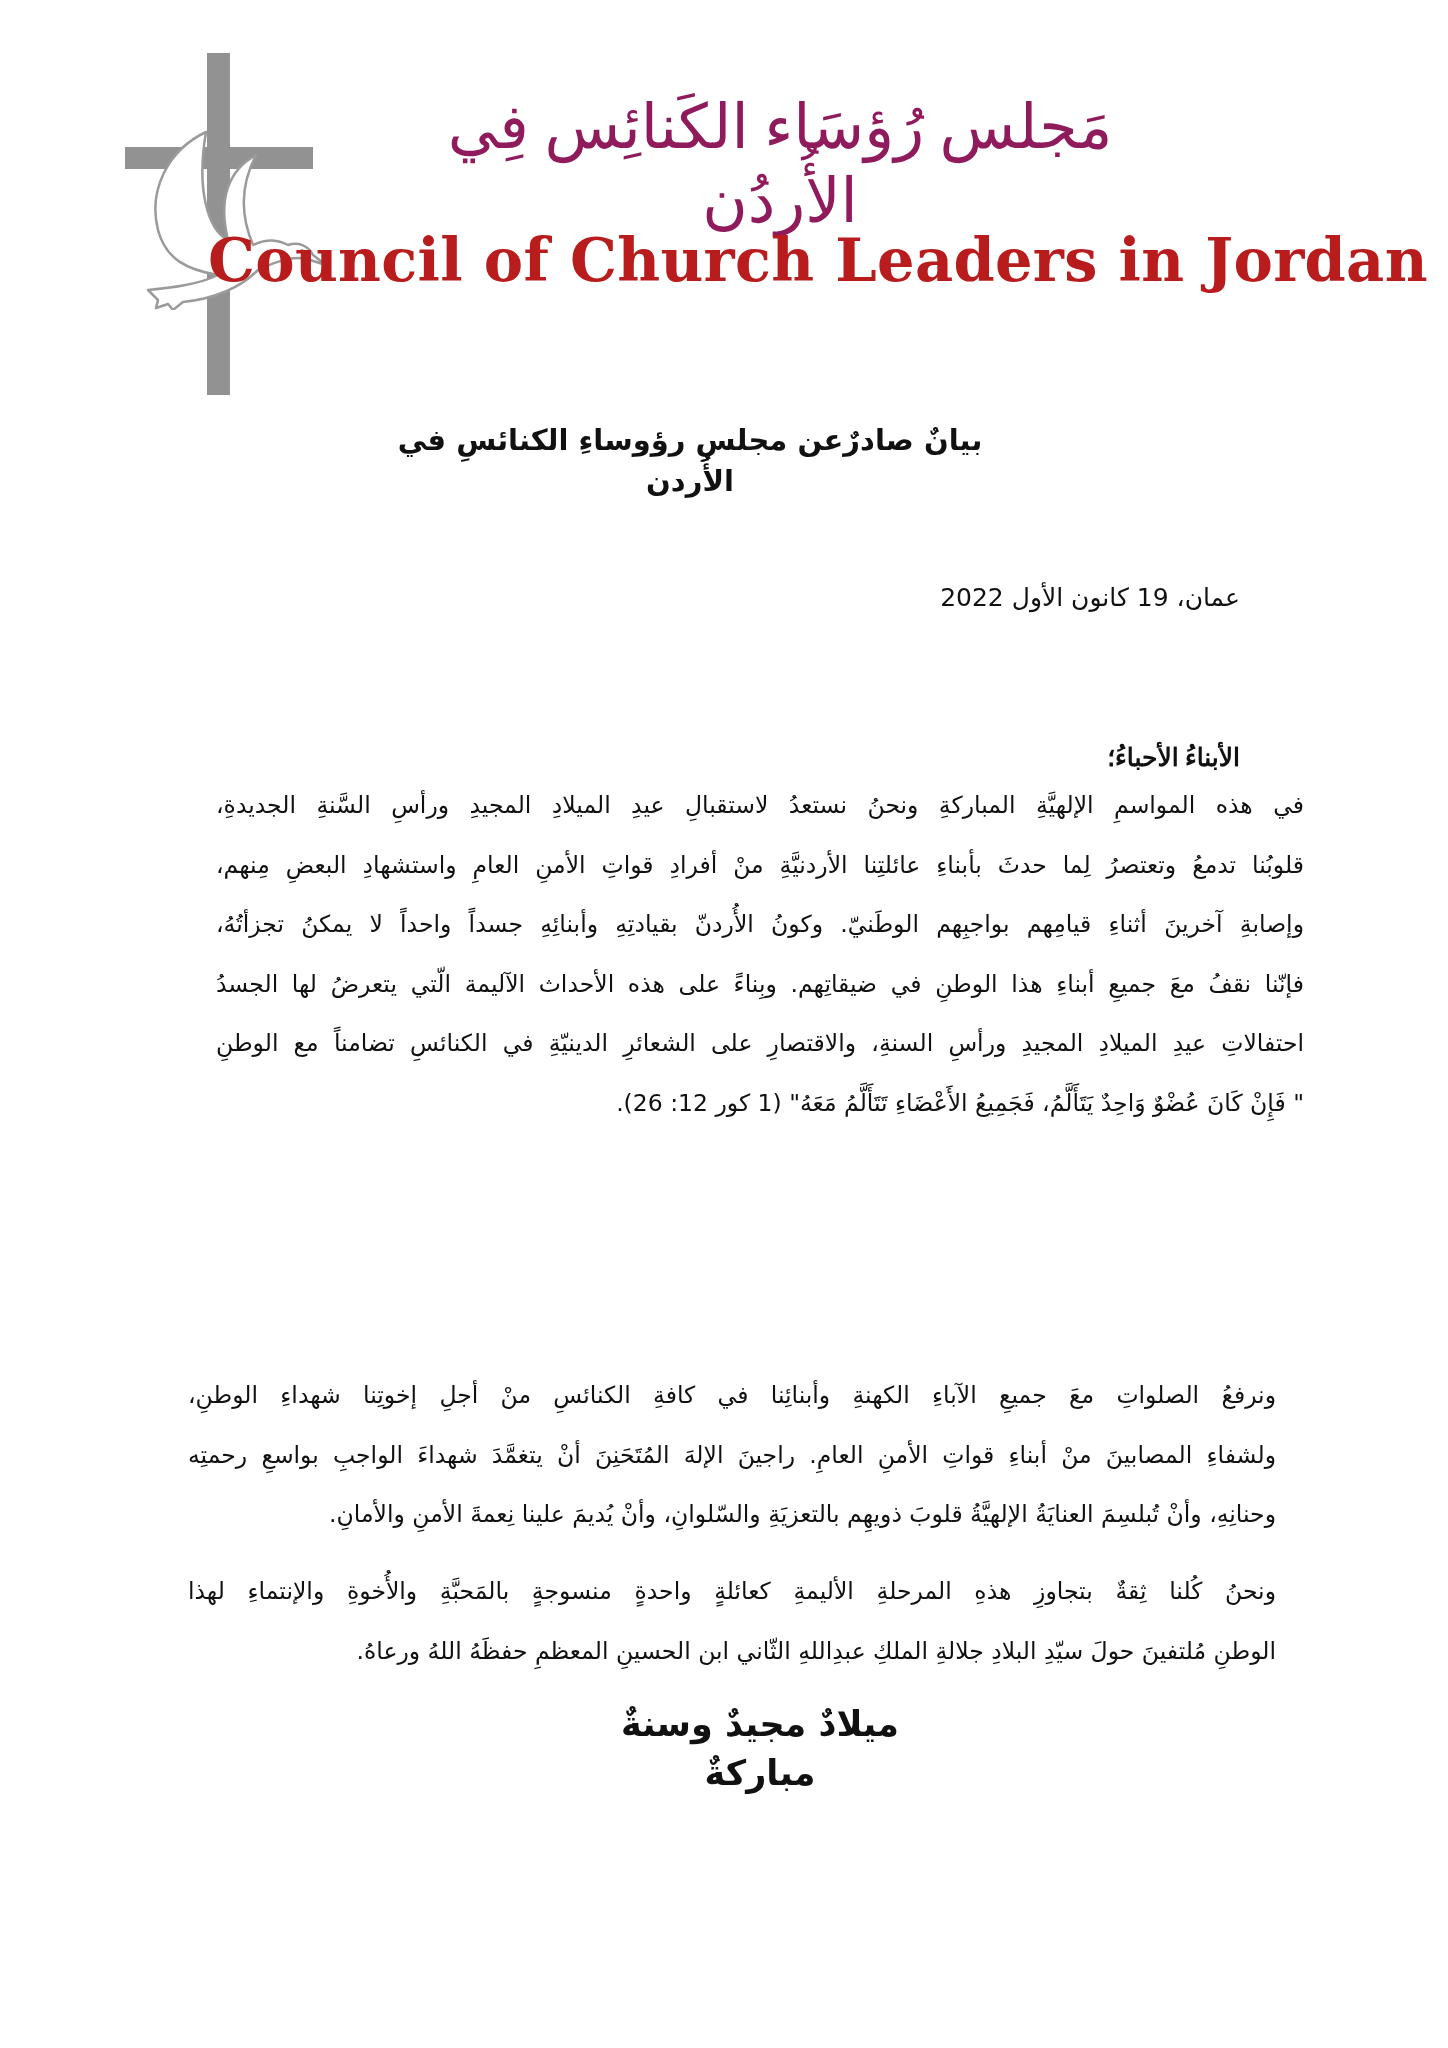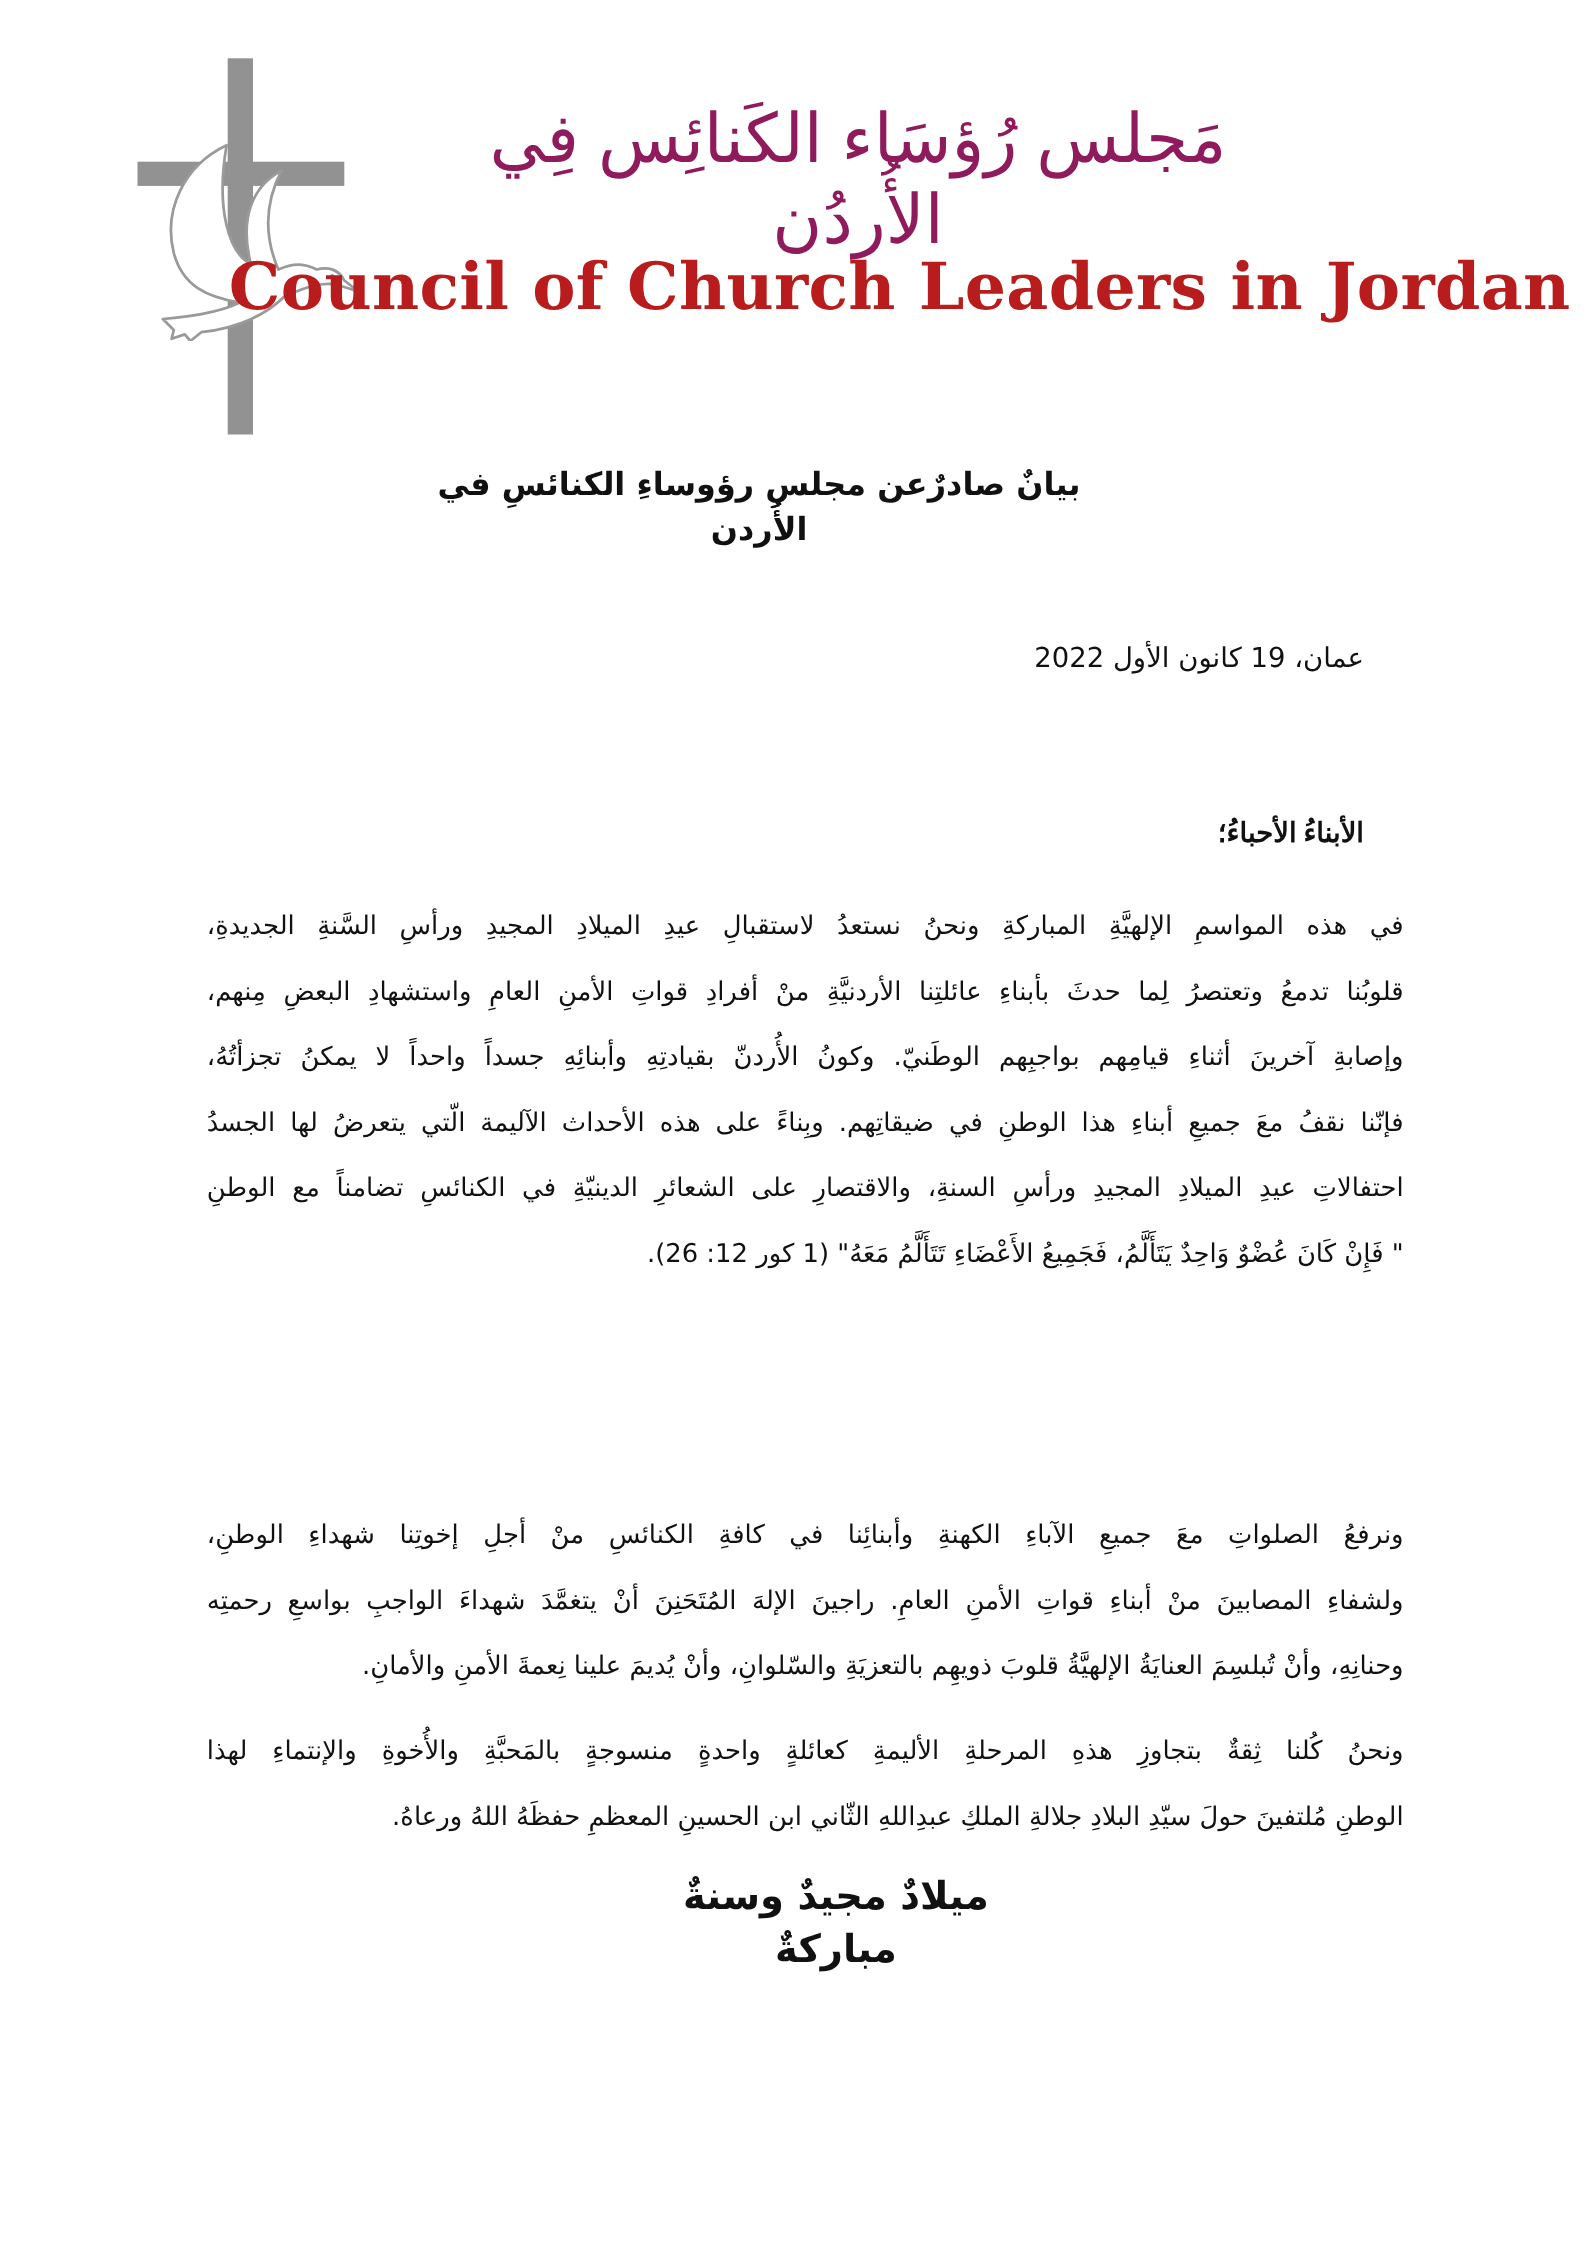--- a/index.html
+++ b/index.html
@@ -1,28 +1,28 @@
 <!DOCTYPE html>
 <html><head>
 <meta charset="utf-8">
 <style>
   html, body { margin:0; padding:0; background:#ffffff; }
   body { width:1448px; height:2048px; position:relative; overflow:hidden; font-family:"DejaVu Sans", sans-serif; color:#111; }
   .cross-v { position:absolute; left:207px; top:53px; width:23px; height:342px; background:#929292; }
   .cross-h { position:absolute; left:125px; top:147px; width:188px; height:22px; background:#929292; }
   .dove { position:absolute; left:128px; top:110px; width:200px; height:200px; }
-  .hdr-ar { position:absolute; left:400px; top:90px; width:760px; text-align:center; direction:rtl; font-family:Liberation Sans, sans-serif; font-size:62px; color:#8f1a5c; line-height:1.2; }
+  .hdr-ar { position:absolute; left:400px; top:90px; width:760px; text-align:center; direction:rtl; font-family:Liberation Serif, serif; font-size:62px; color:#8f1a5c; line-height:1.2; }
   .hdr-en { position:absolute; left:208px; top:226px; width:1140px; font-family:"DejaVu Serif", serif; font-weight:bold; font-size:59px; color:#b91c1c; white-space:nowrap; letter-spacing:0.3px; }
   .stmt-title { position:absolute; left:360px; top:420px; width:660px; text-align:center; direction:rtl; font-weight:bold; font-size:29px; line-height:1.4; }
   .date { position:absolute; right:208px; top:580px; direction:rtl; font-size:25px; line-height:1.4; }
   .salutation { position:absolute; right:208px; top:740px; direction:rtl; font-weight:bold; font-size:25px; line-height:1.4;font-family:Liberation Serif, serif; }
   .para { position:absolute; left:188px; width:1088px; direction:rtl; text-align:justify; text-align-last:right; font-size:23.5px; }
   .para .line { display:block; height:59.5px; line-height:59.5px; white-space:nowrap; text-align:justify; text-align-last:justify; }
   .para .line.last { text-align-last:right; }
-  .p1 { top:812px; }
+  .p1 { top:776px;margin-left:28px; }
   .p2 { top:1366px; }
   .p3 { top:1562px; }
   .closing { position:absolute; left:560px; top:1700px; width:400px; text-align:center; direction:rtl; font-weight:bold; font-size:35px; line-height:1.4; }
 </style>
 </head>
 <body>
 
 <div class="cross-v"></div>
 <div class="cross-h"></div>
 <svg class="dove" viewBox="0 0 200 200">

